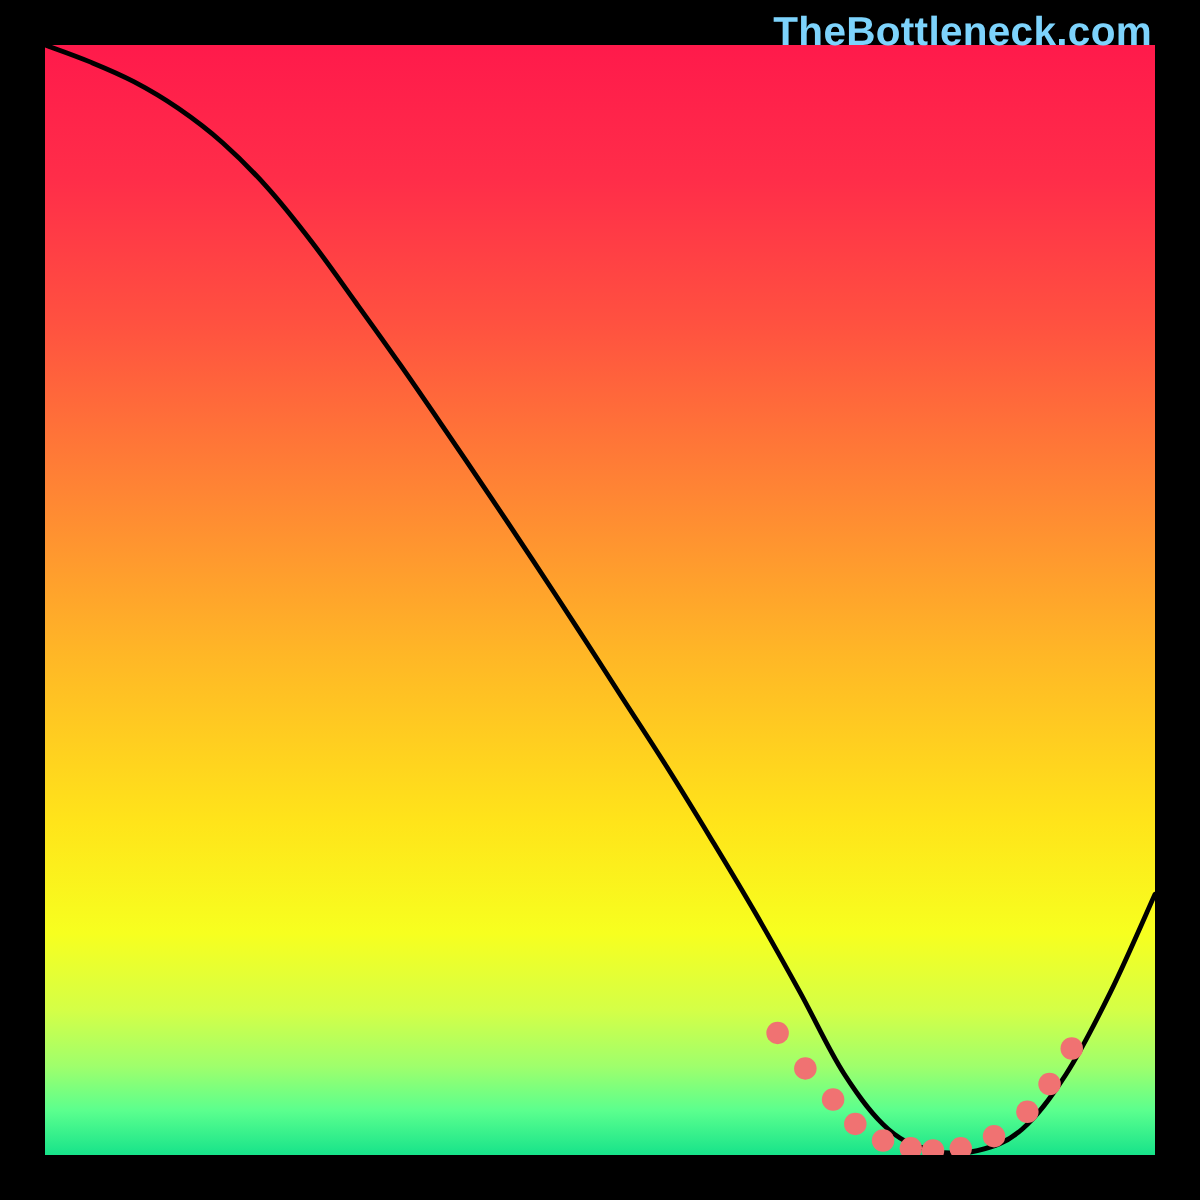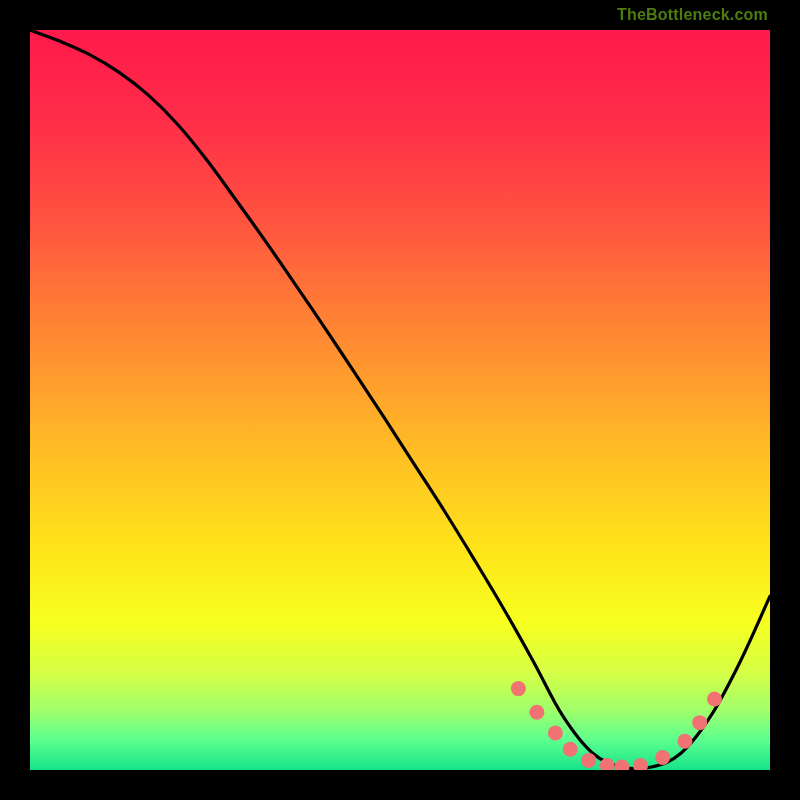--- a/index.html
+++ b/index.html
@@ -29,22 +29,22 @@
     position: absolute;
     top: 0;
     left: 0;
     width: 740px;
     height: 740px;
   }
   .watermark {
     position: absolute;
     top: 6px;
     right: 32px;
-    font-size: 16px;
-    color: #4d7c0f;
+    font-size: 27px;
+    color: #7dd3fc;
     font-weight: 600;
     letter-spacing: 0.2px;
   }
   svg {
     display: block;
   }
 </style>
 </head>
 <body>
 

